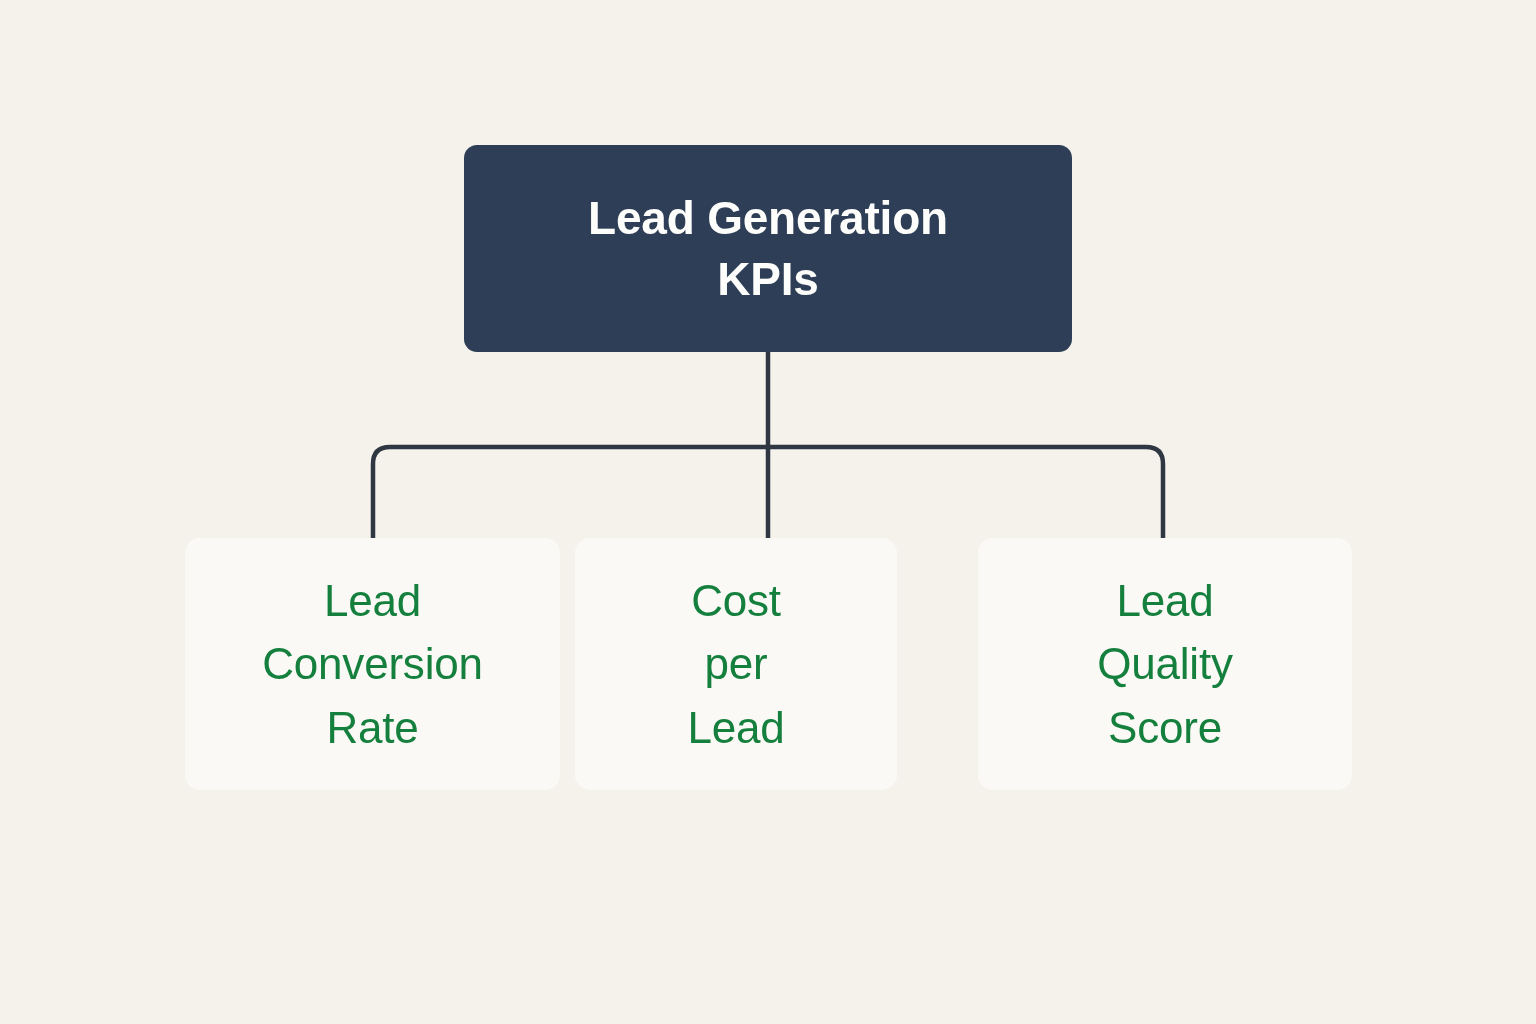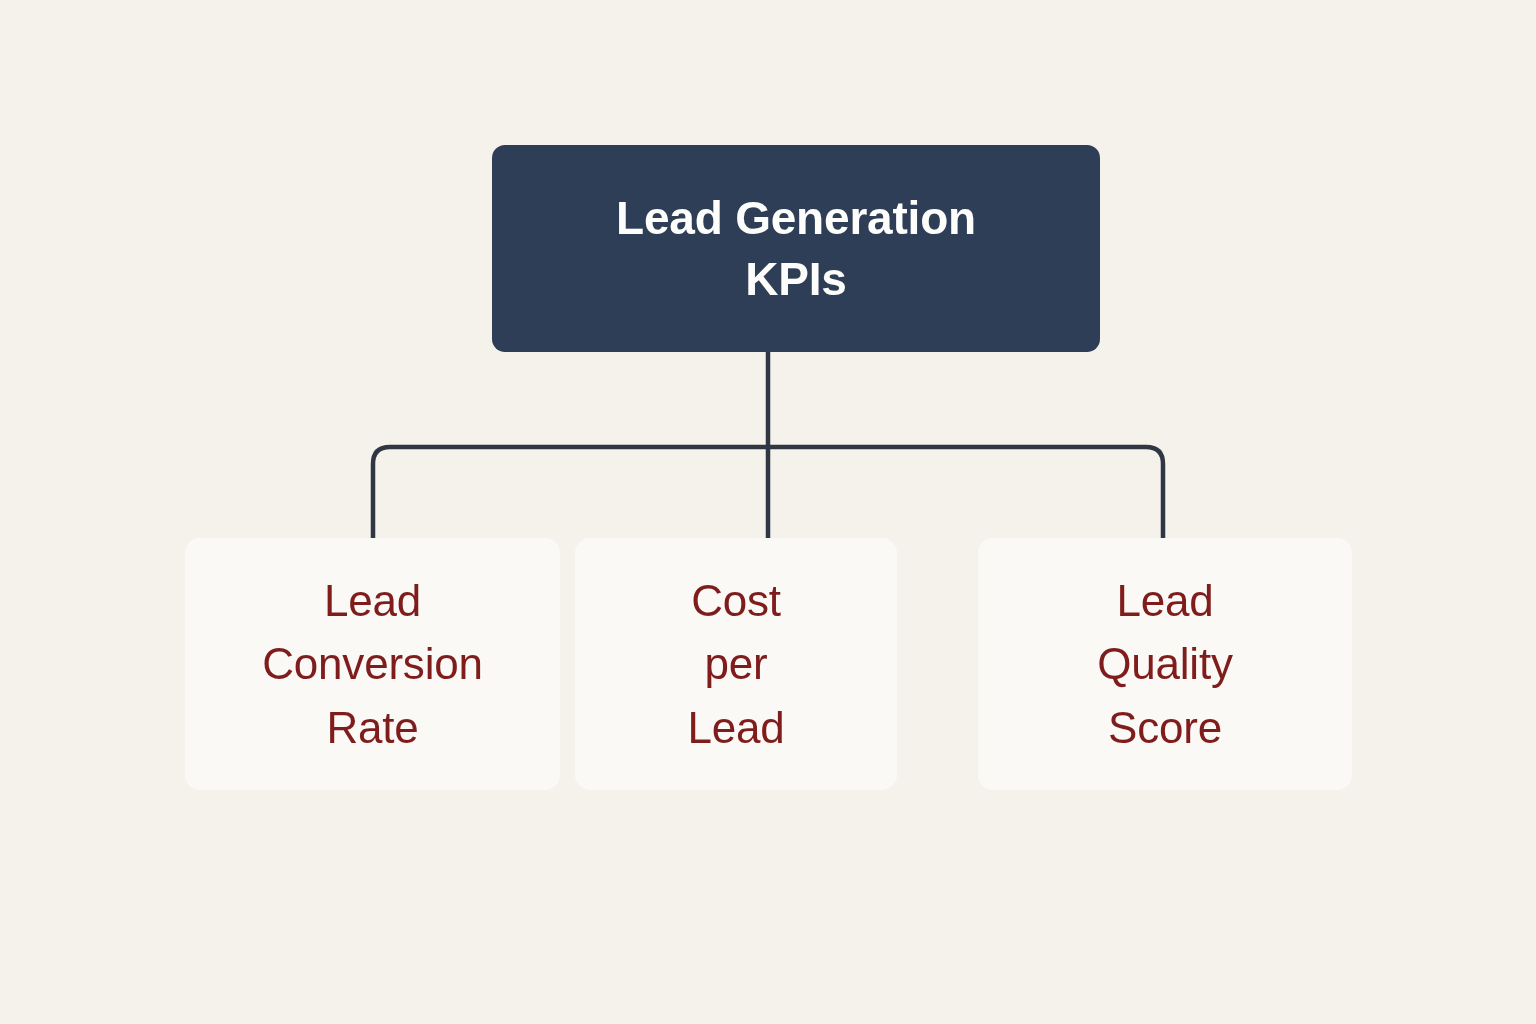--- a/index.html
+++ b/index.html
@@ -35,21 +35,21 @@
     position: absolute;
     z-index: 2;
     display: flex;
     align-items: center;
     justify-content: center;
     text-align: center;
     box-sizing: border-box;
   }
 
   #root-node {
-    left: 492px;
+    left: 464px;
     top: 145px;
     width: 608px;
     height: 207px;
     background: #2d3e56;
     border-radius: 13px;
   }
 
   .root-label {
     color: #fdfdfb;
     font-size: 46px;
@@ -65,21 +65,21 @@
     height: 252px;
     background: #faf9f6;
     border-radius: 15px;
   }
 
   #child-node-0 { left: 185px;  width: 375px; }
   #child-node-1 { left: 575px;  width: 322px; }
   #child-node-2 { left: 978px;  width: 374px; }
 
   .child-label {
-    color: #7f1d1d;
+    color: #15803d;
     font-size: 44px;
     font-weight: normal;
     line-height: 1.44;
     letter-spacing: -0.2px;
     white-space: pre-line;
     padding: 0 20px;
   }
 </style>
 </head>
 <body>

